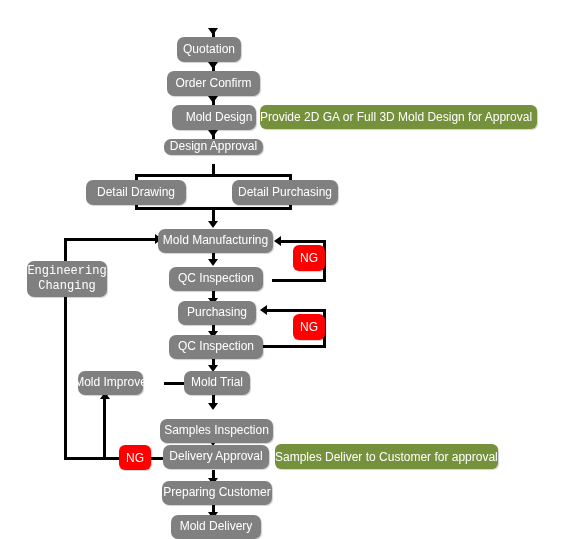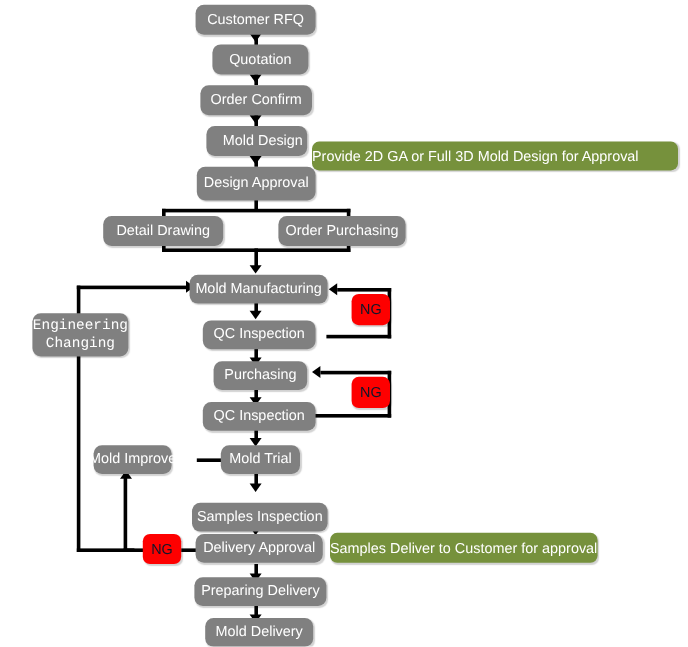--- a/index.html
+++ b/index.html
@@ -36,21 +36,21 @@
     box-shadow: 1px 1px 1px rgba(0,0,0,0.18);
   }
   .node.two-line {
     white-space: normal;
     line-height: 1.25;
   }
   
   .ng {
     position: absolute;
     background: #fe0000;
-    color: #0f172a;
+    color: #ffffff;
     border-radius: 6px;
     font-size: 12px;
     display: flex;
     align-items: center;
     justify-content: center;
     box-sizing: border-box;
     z-index: 6;
     box-shadow: 1px 1px 1px rgba(0,0,0,0.18);
   }
   
@@ -184,62 +184,61 @@
   <div class="arrow-down" style="left:208px; top:439px;"></div>
 
   <div class="hline" style="left:151px; top:457px; width:22px;"></div>
 
   <div class="vline" style="left:212px; top:470px; height:11px;"></div>
   <div class="arrow-down" style="left:208px; top:478px;"></div>
 
   <div class="vline" style="left:212px; top:505px; height:10px;"></div>
   <div class="arrow-down" style="left:208px; top:512px;"></div>
 
-  <div class="node" style="left:163px; top:4px;   width:100px; height:25px;">Customer RFQ</div>
-
-  <div class="node" style="left:177px; top:37px;  width:80px;  height:25px;">Quotation</div>
+
+  <div class="node" style="left:177px; top:37px;  width:64px;  height:25px;">Quotation</div>
 
   <div class="node" style="left:167px; top:71px;  width:93px;  height:25px;">Order Confirm</div>
 
   <div class="node" style="left:172px; top:105px; width:84px;  height:25px;padding-left:16px;">Mold Design</div>
 
-  <div class="node" style="left:164px; top:139px; width:99px;  height:28px;">Design Approval</div>
+  <div class="node" style="left:164px; top:139px; width:99px;  height:16px;">Design Approval</div>
 
   <div class="node" style="left:86px;  top:180px; width:100px; height:25px;">Detail Drawing</div>
 
-  <div class="node" style="left:232px; top:180px; width:106px; height:25px;">Order Purchasing</div>
+  <div class="node" style="left:232px; top:180px; width:106px; height:25px;">Detail Purchasing</div>
 
   <div class="node" style="left:158px; top:229px; width:115px; height:24px;">Mold Manufacturing</div>
 
   <div class="node" style="left:169px; top:267px; width:94px;  height:24px;">QC  Inspection</div>
 
   <div class="node" style="left:178px; top:301px; width:78px;  height:24px;">Purchasing</div>
 
   <div class="node" style="left:169px; top:335px; width:94px;  height:24px;">QC  Inspection</div>
 
   <div class="node" style="left:184px; top:371px; width:66px;  height:24px;">Mold Trial</div>
 
   <div class="node" style="left:78px;  top:371px; width:65px;  height:24px;">Mold Improve</div>
 
   <div class="node" style="left:160px; top:407px; width:113px; height:24px;margin-top:12px;">Samples Inspection</div>
 
   <div class="node" style="left:163px; top:445px; width:106px; height:24px;">Delivery Approval</div>
 
-  <div class="node" style="left:162px; top:481px; width:110px; height:24px;">Preparing Delivery</div>
+  <div class="node" style="left:162px; top:481px; width:110px; height:24px;">Preparing Customer</div>
 
   <div class="node" style="left:171px; top:515px; width:90px;  height:24px;">Mold Delivery</div>
 
   <div class="node two-line" style="left:27px; top:261px; width:80px; height:36px; flex-direction:column;font-family:Liberation Mono, monospace;">
     <span>Engineering</span>
     <span>Changing</span>
   </div>
 
   <div class="ng" style="left:293px; top:245px; width:32px; height:26px;">NG</div>
 
   <div class="ng" style="left:293px; top:314px; width:32px; height:26px;">NG</div>
 
   <div class="ng" style="left:119px; top:445px; width:32px; height:25px;">NG</div>
 
-  <div class="note" style="left:260px; top:118px; width:305px; height:24px;">Provide 2D GA or Full 3D Mold Design for Approval</div>
+  <div class="note" style="left:260px; top:105px; width:277px; height:24px;">Provide 2D GA or Full 3D Mold Design for Approval</div>
 
   <div class="note" style="left:275px; top:444px; width:223px; height:25px;">Samples Deliver to Customer for approval</div>
 
 </div>
 
 </body></html>

